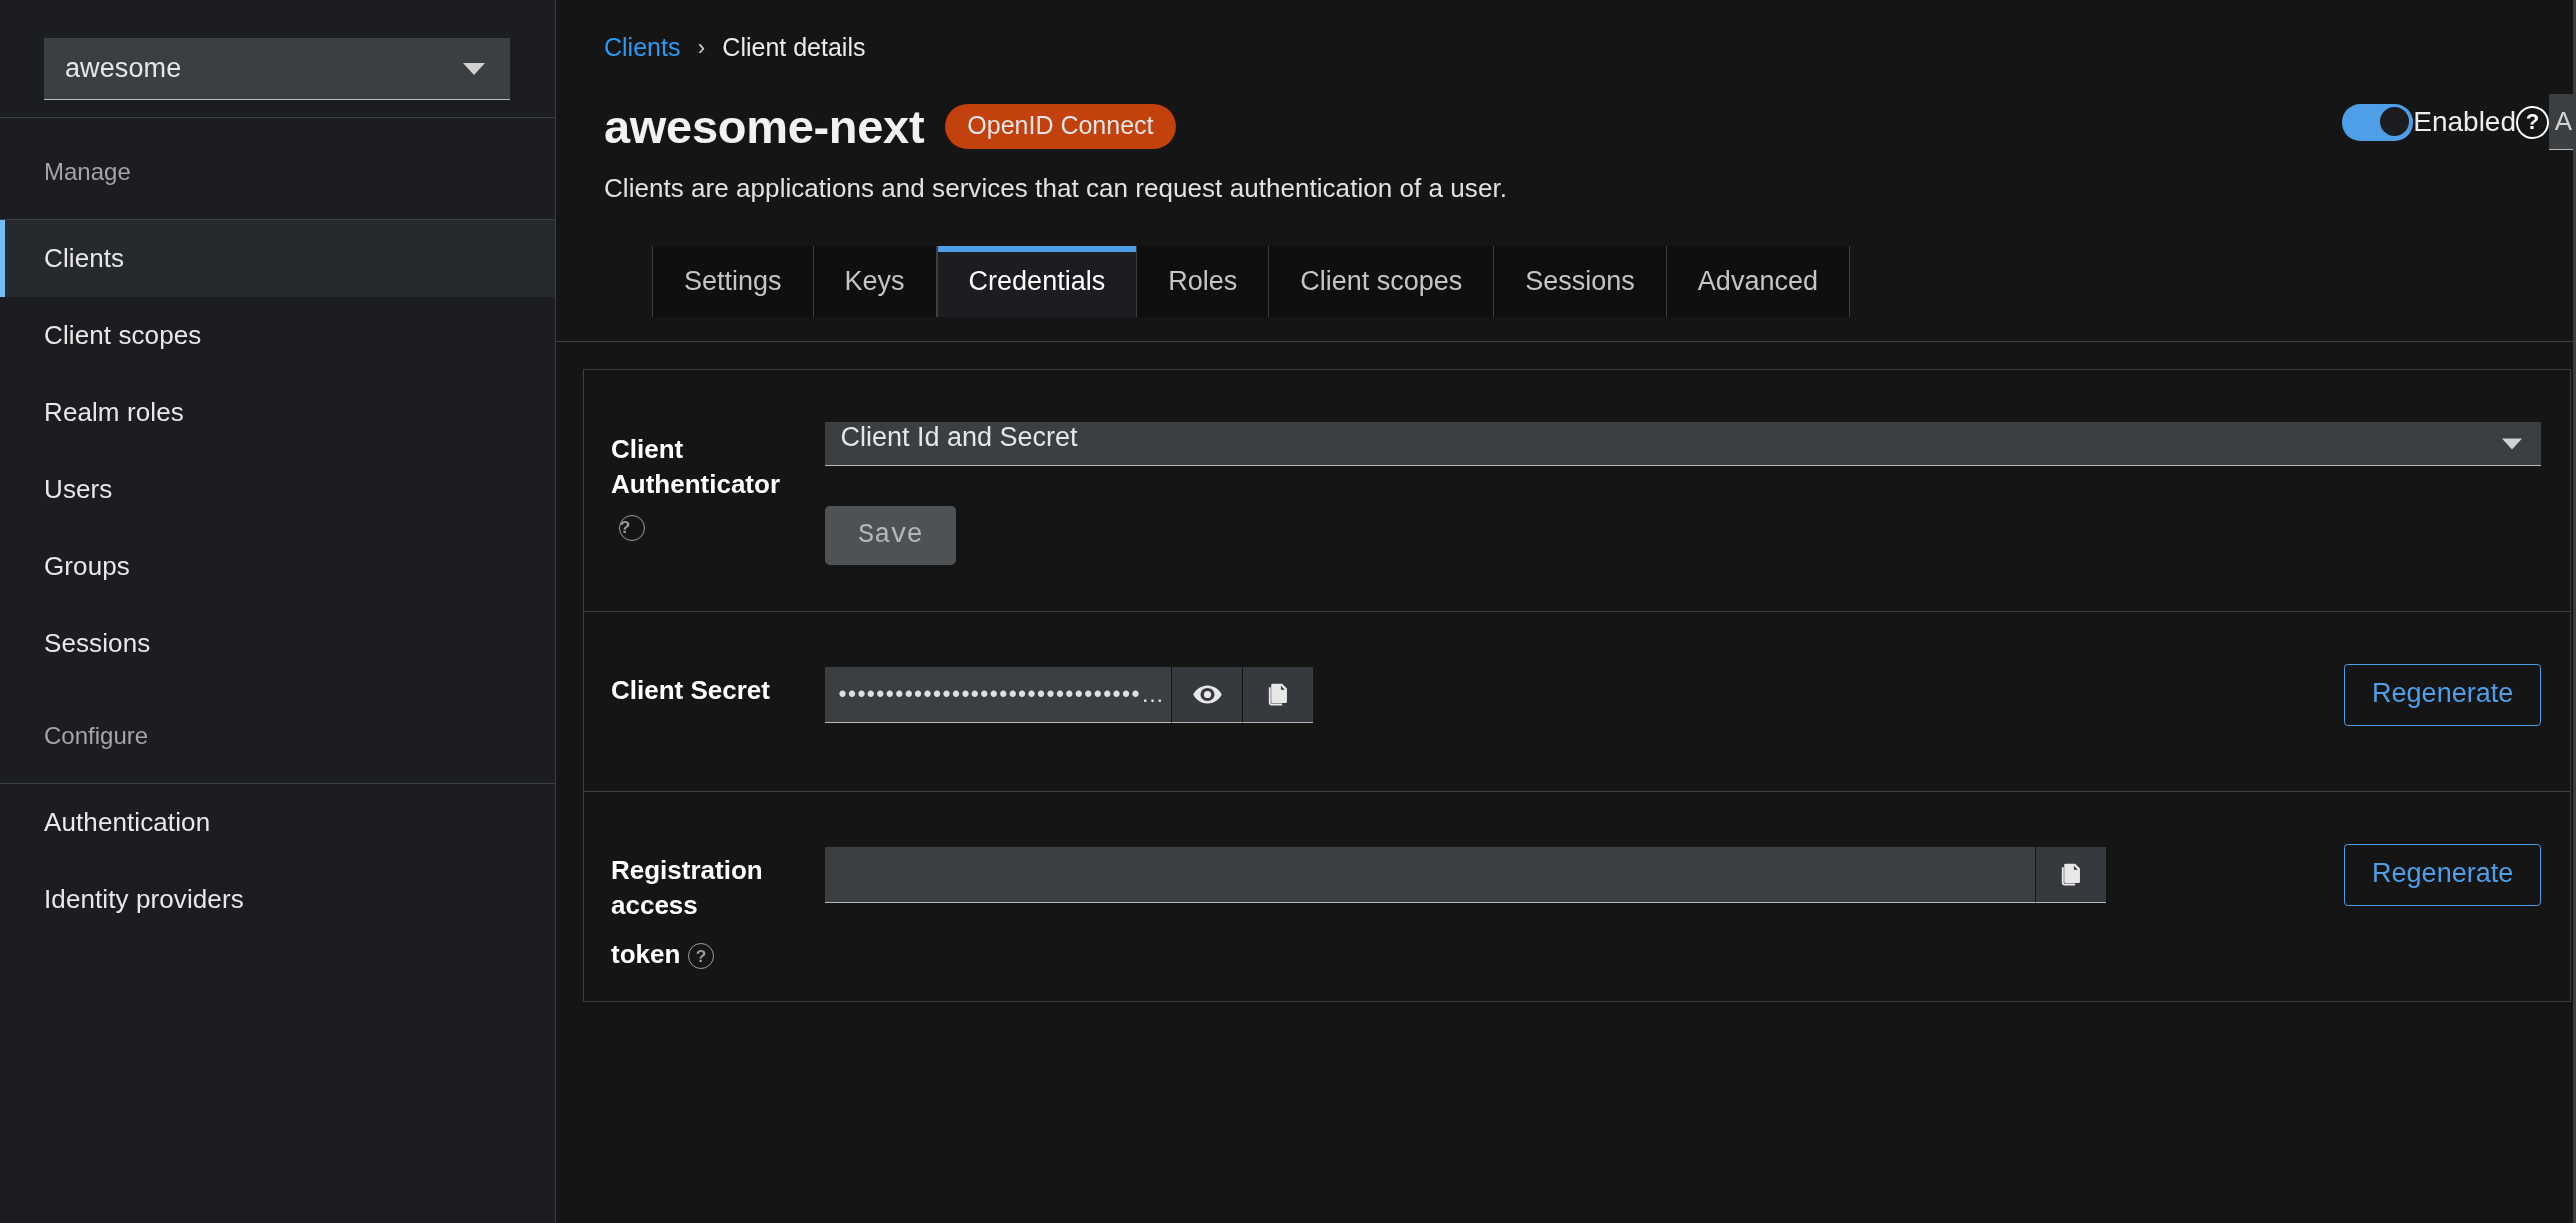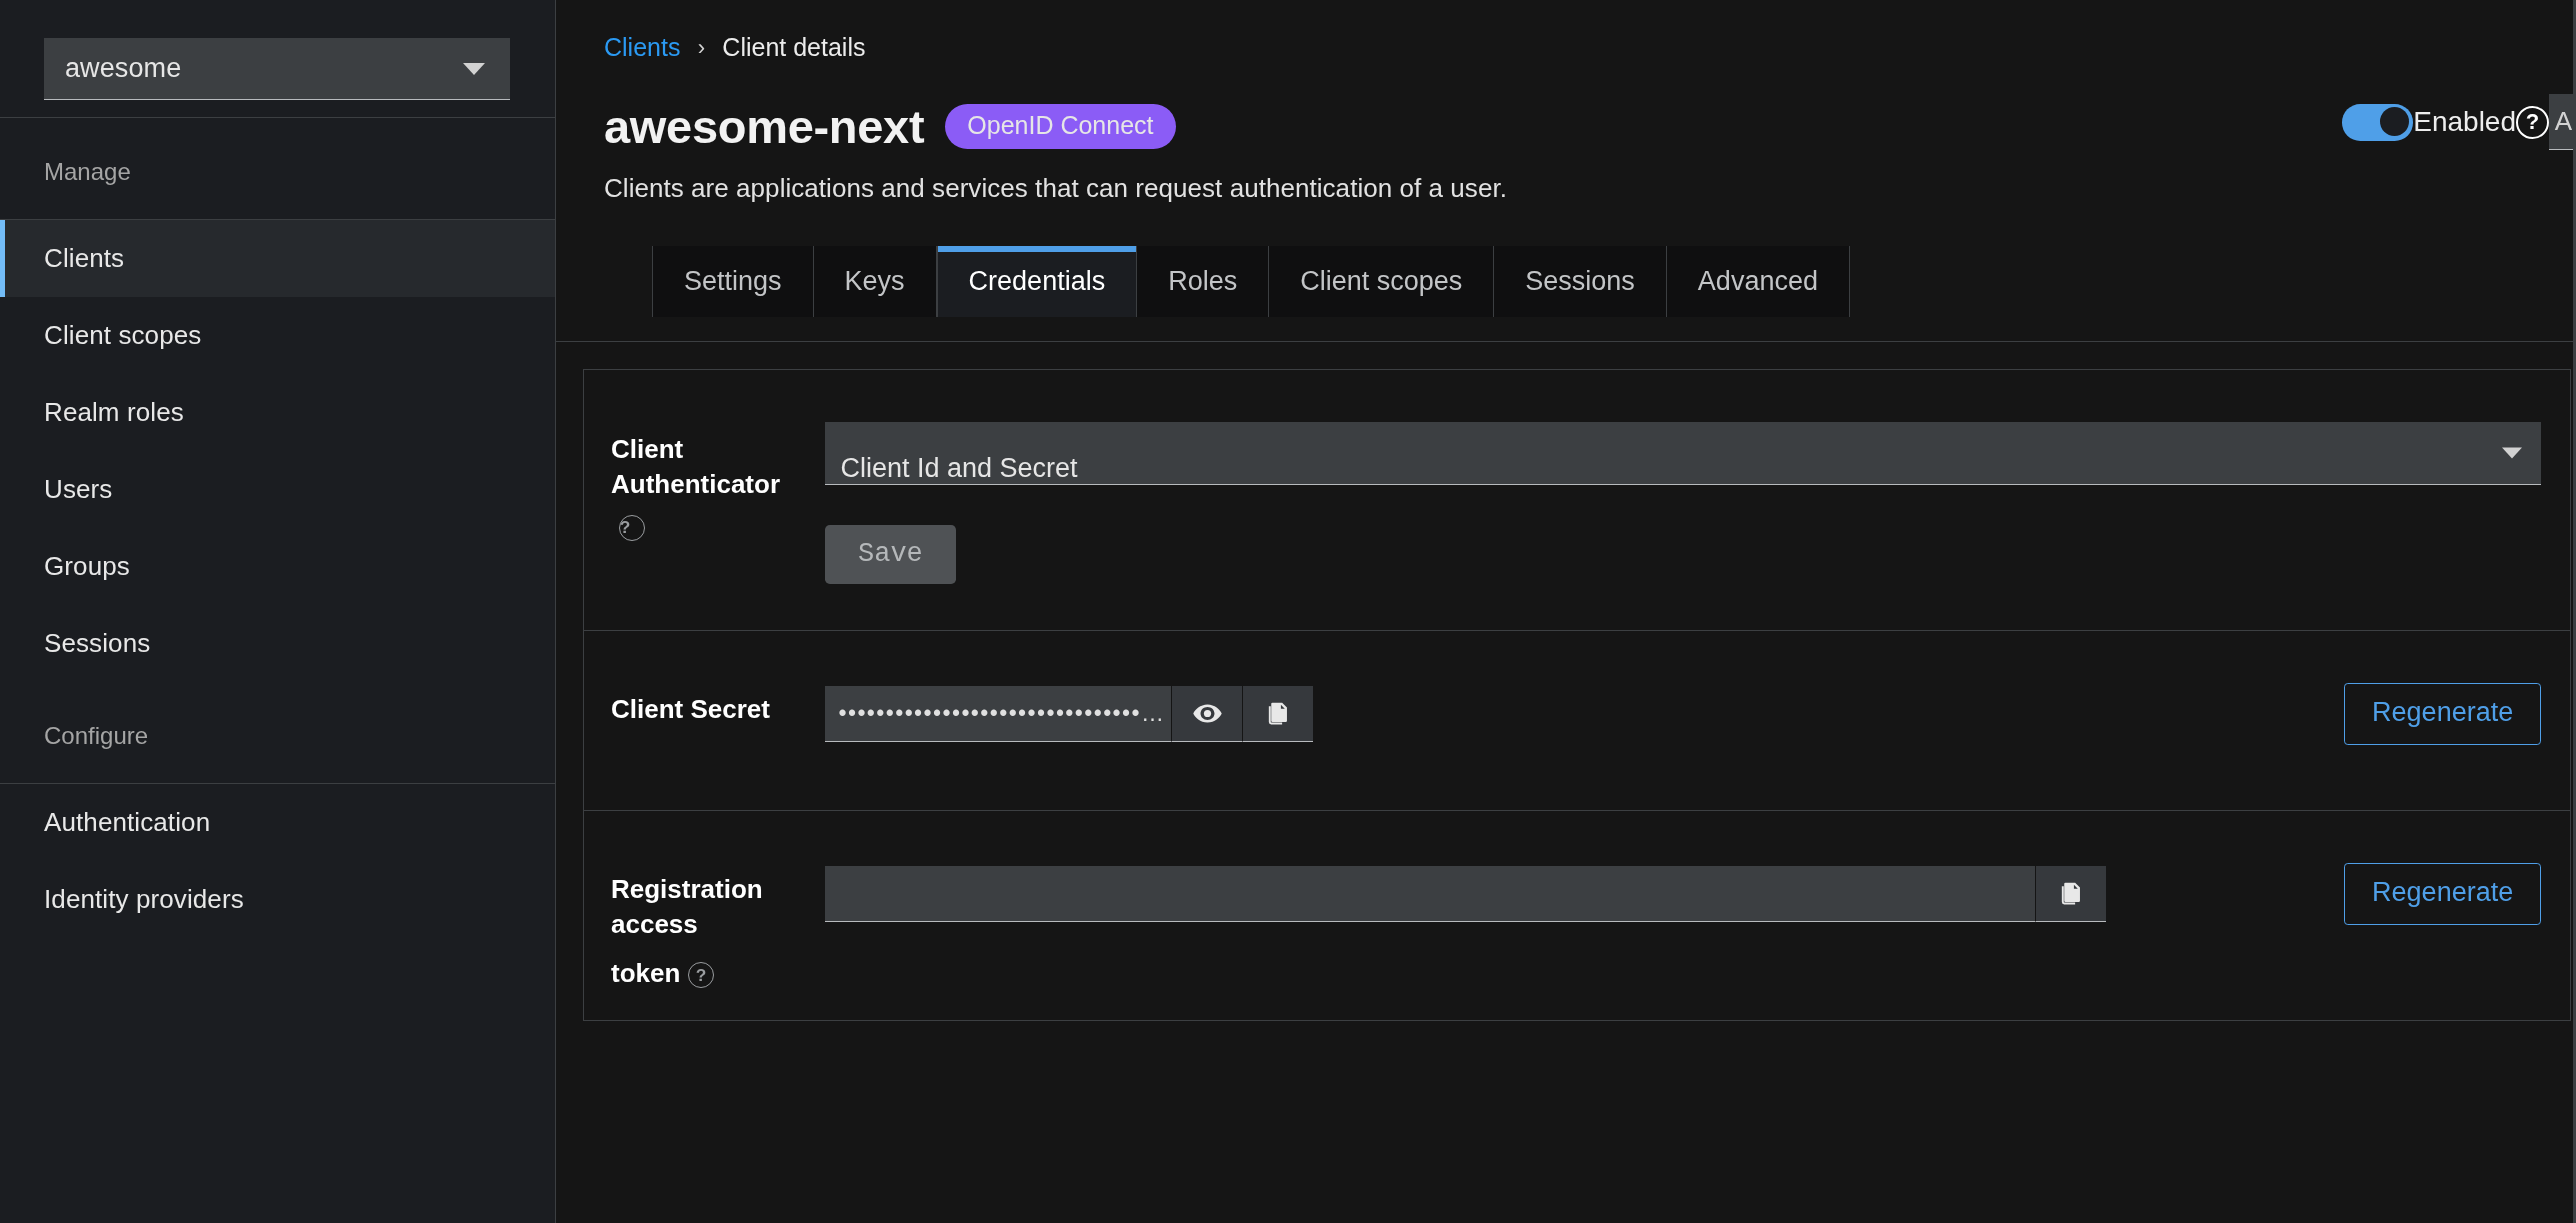--- a/index.html
+++ b/index.html
@@ -137,21 +137,21 @@
     margin-top: 37px;
     gap: 21px;
   }
   .client-title {
     font-size: 47px;
     font-weight: 700;
     color: #f2f2f2;
     letter-spacing: -0.3px;
   }
   .proto-badge {
-    background: #8b5cf6;
+    background: #c2410c;
     color: #e6e6e6;
     font-size: 25px;
     padding: 8.7px 22px 10.6px 22px;
     border-radius: 35px;
     line-height: 1;
   }
 
   .subtitle {
     margin-top: 19px;
     font-size: 26px;
@@ -315,25 +315,25 @@
   }
   .form-label .help-block {
     display: block;
     margin-top: 13.5px;
   }
 
   .form-control { flex: 1 1 auto; }
 
   .select-box {
     position: relative;
-    height: 63px;
+    height: 44px;
     background: #3c3f42;
     border-bottom: 1.9px solid #b8bbbe;
     display: flex;
-    align-items: flex-end;
+    align-items: flex-start;
     padding: 0 54px 0 15.4px;
     font-size: 27px;
     color: #e6e6e6;
     cursor: pointer;
     margin-right: 29px;
   }
   .select-caret {
     position: absolute;
     right: 19px;
     top: 50%;

